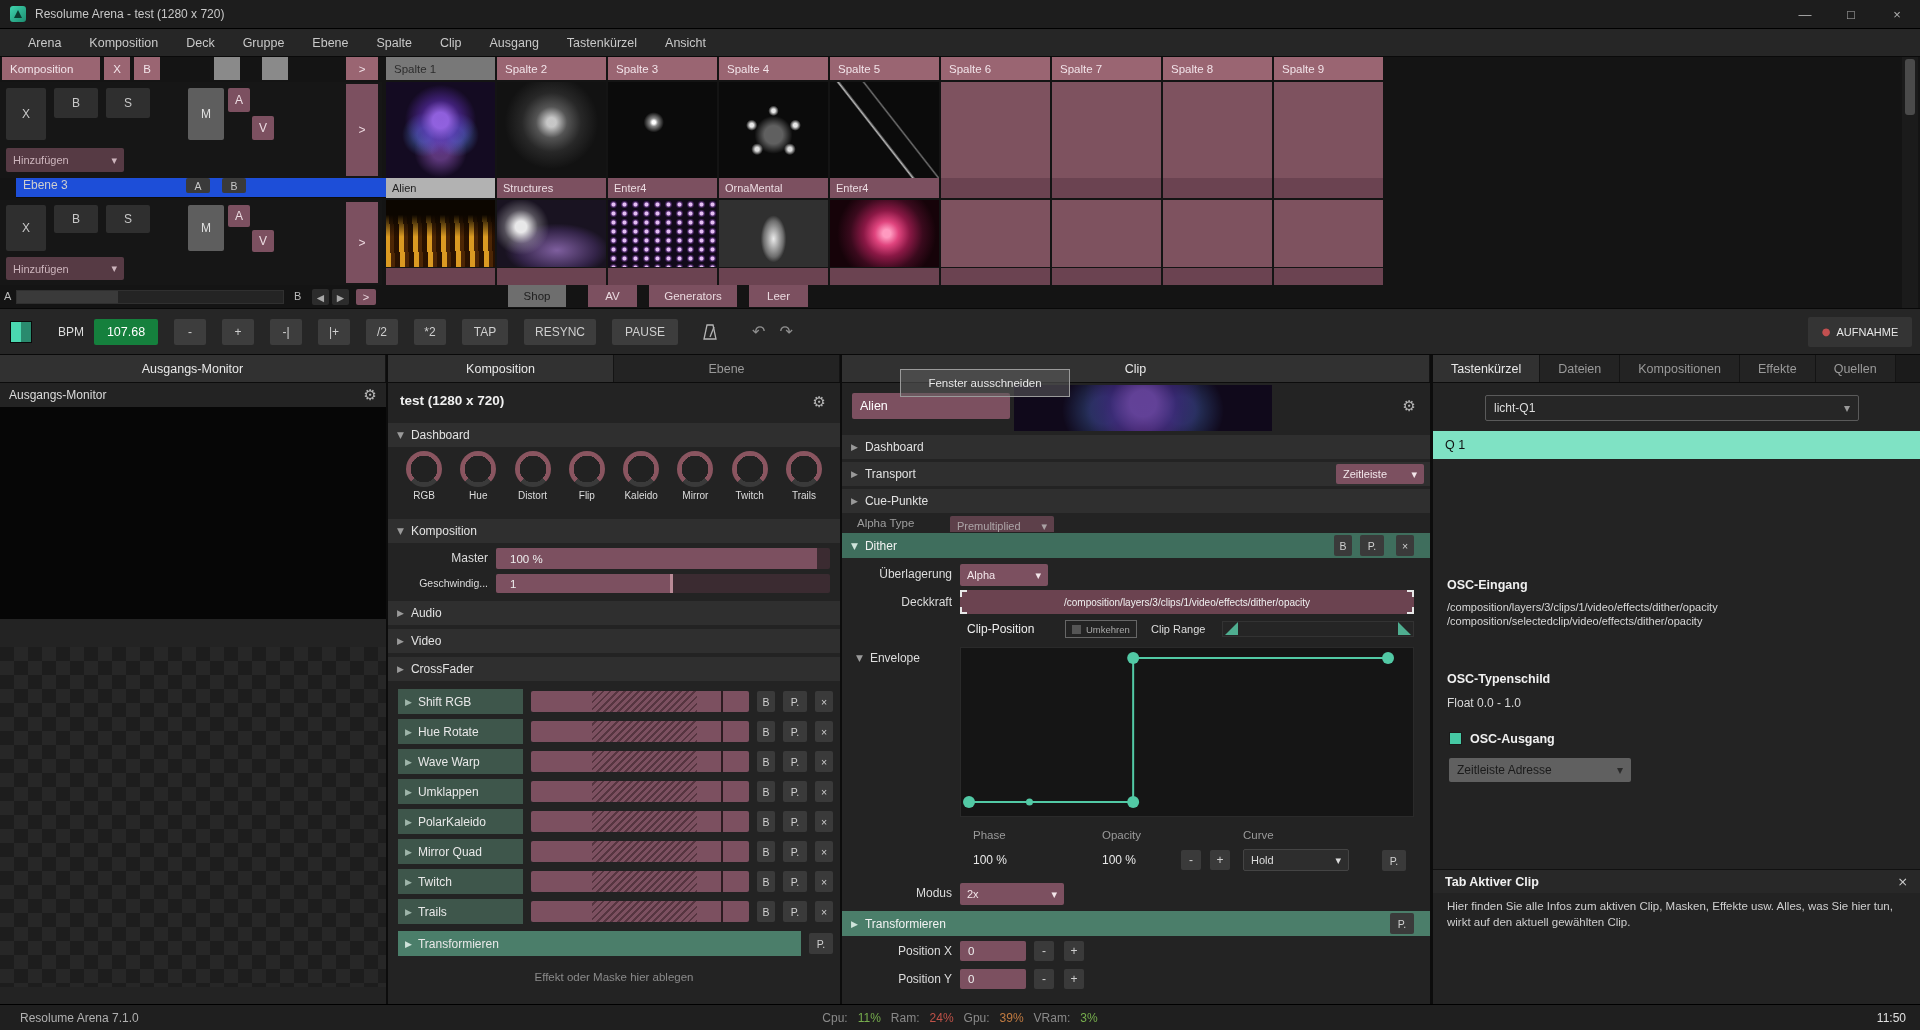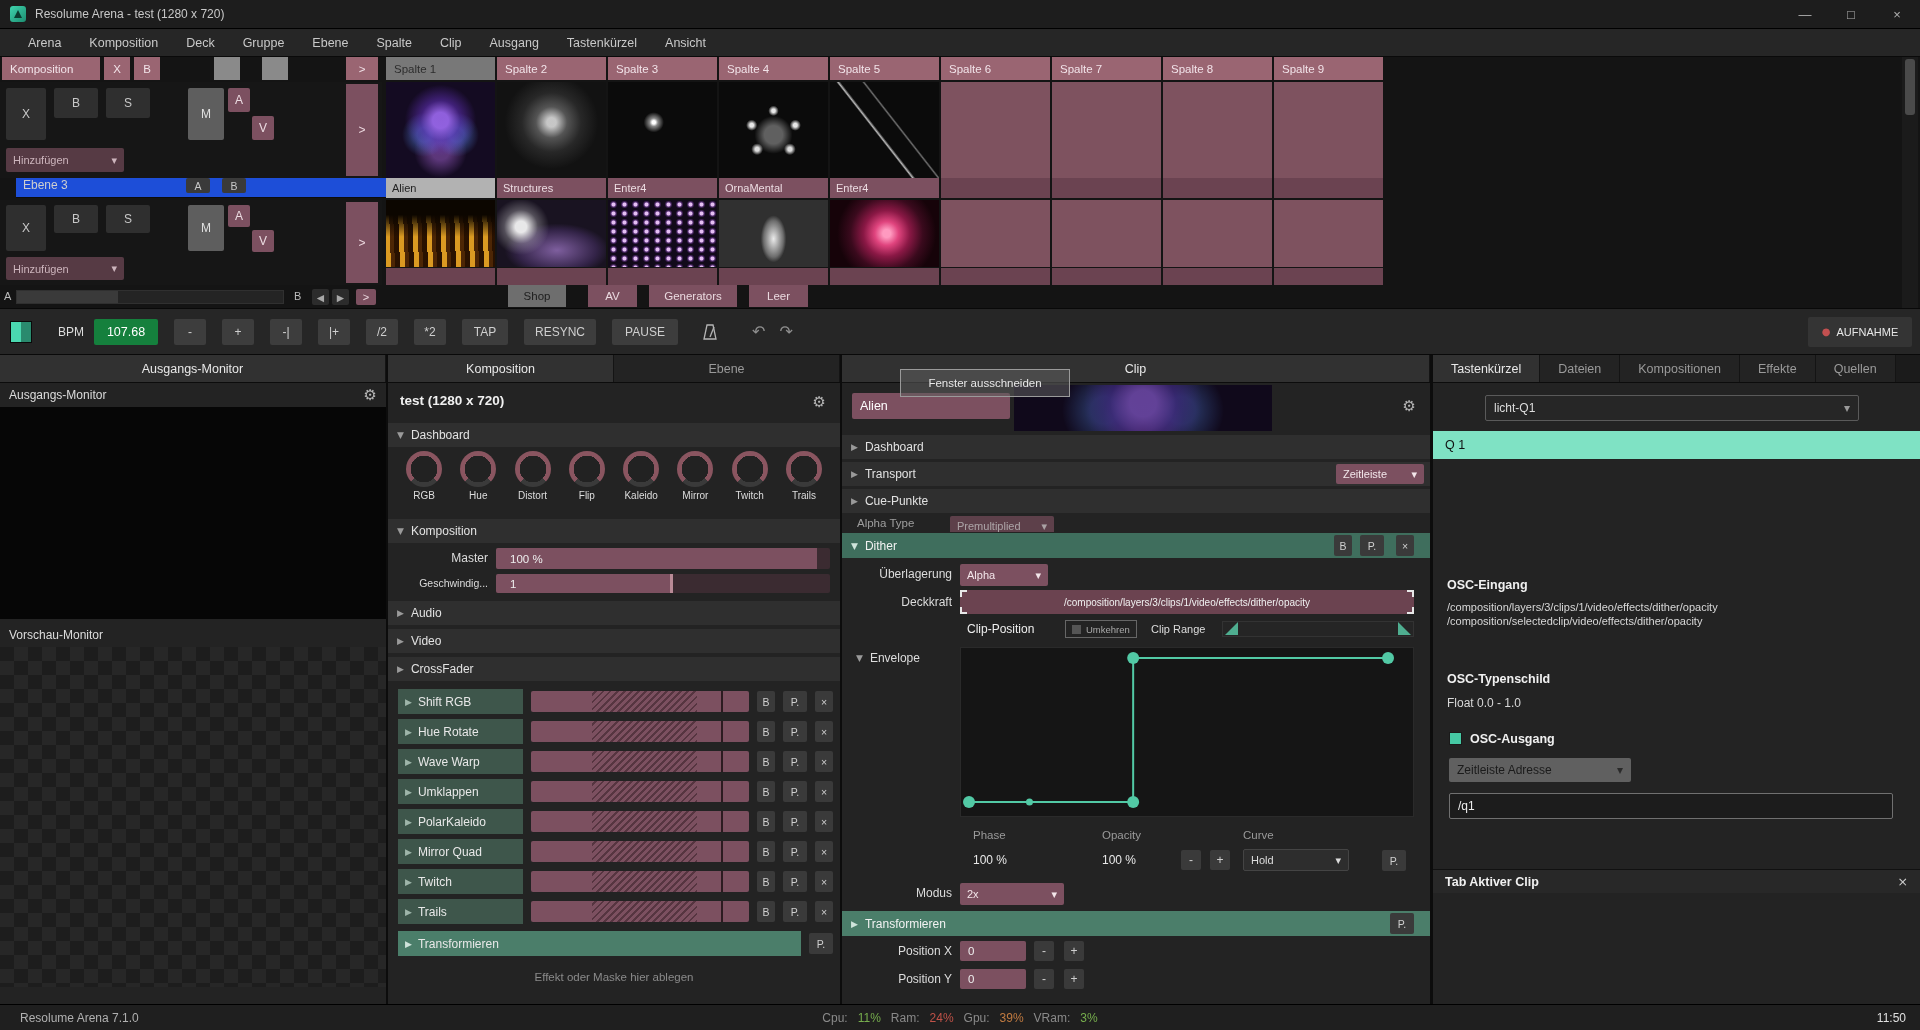--- a/index.html
+++ b/index.html
@@ -331,23 +331,20 @@
   <div class="panel" style="left:0;width:386px">
     <div class="panel-tabs">
         <div class="ptab sel full">Ausgangs-Monitor</div>
       </div>
     <div class="pcontent">
       <div class="mon-hdr" style="top:0">
         <span>Ausgangs-Monitor</span>
         <span class="gear ico">⚙</span>
       </div>
       <div class="mon-out" style="top:24px;height:212px"></div>
-      <div class="mon-hdr" style="top:240px">
-        <span>Vorschau-Monitor</span>
-      </div>
       <div class="checker" style="top:264px;height:340px"></div>
     </div>
   </div>
 
   <div class="panel" style="left:388px;width:452px">
     <div class="panel-tabs">
       <div class="ptab sel" style="flex:1;justify-content:center">Komposition</div>
       <div class="ptab" style="flex:1;justify-content:center">Ebene</div>
     </div>
     <div class="pcontent">
@@ -670,26 +667,26 @@
       <div class="small-txt" style="left:14px;top:313px;font-size:12px">Float 0.0 - 1.0</div>
 
       <span class="osc-chk" style="left:16px;top:349px"></span>
       <div class="bold-lbl" style="left:37px;top:349px">OSC-Ausgang</div>
 
       <div class="rp-dd" style="left:16px;top:375px;width:182px;height:24px;background:#606060;color:#1b1b1b">
         <span>Zeitleiste Adresse</span>
           <span class="ico" style="color:#2a2a2a">▾</span>
       </div>
 
-      <div class="field" style="left:16px;top:410px;width:444px;height:26px">/q1</div>
 
       <div class="info-hdr" style="top:486px">
         <span>Tab Aktiver Clip</span>
         <span class="ico" style="font-weight:normal;color:#cfcfcf">×</span>
       </div>
+      <div class="info-txt" style="top:516px">Hier finden Sie alle Infos zum aktiven Clip, Masken, Effekte usw. Alles, was Sie hier tun, wirkt auf den aktuell gewählten Clip.</div>
     </div>
   </div>
 </div>
 
 <div class="ghost-tip">Fenster ausschneiden</div>
 
 <div id="statusbar">
   <span class="ver">Resolume Arena 7.1.0</span>
   <div class="stats">
     <span class="stat-lbl">Cpu:</span>

